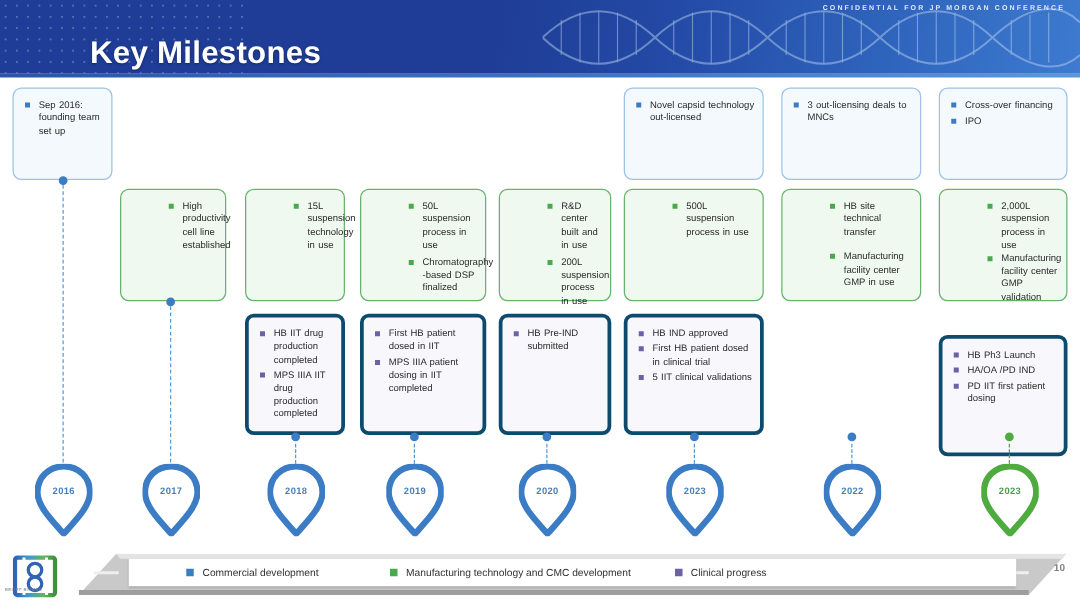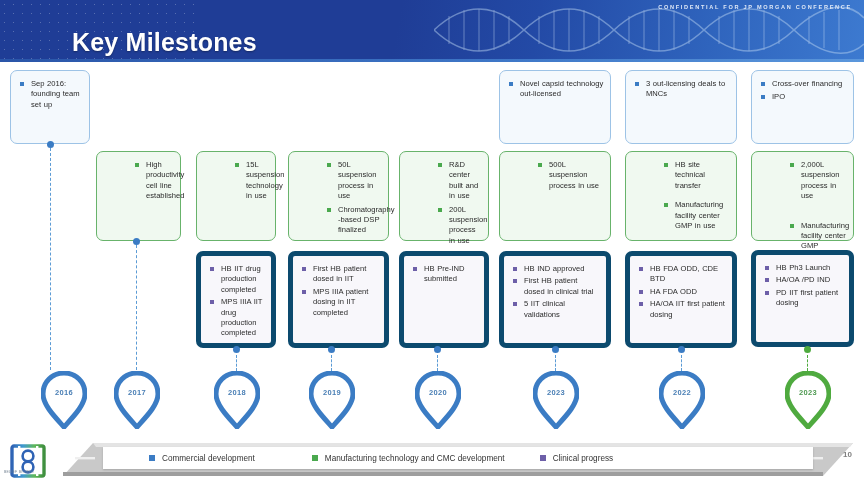--- a/index.html
+++ b/index.html
@@ -43,21 +43,21 @@
 
   
   .card{
     position:absolute;
     border-radius:7px;
     box-sizing:border-box;
     padding:8px 6px 6px 7px;
   }
   .card.blue{background:#f4f9fd;border:1px solid #9dc3e6;}
   .card.green{background:#f0f9f0;border:1px solid #68b36b;padding-left:36px;}
-  .card.purple{background:#f8f7fb;border:5px solid #0c4a6e;}
+  .card.purple{background:#f8f7fb;border:3px solid #0c4a6e;}
 
   .bullets{list-style:none;margin:0;padding:0;}
   .bullets li{
     position:relative;
     padding-left:13px;
     margin-bottom:3px;
     font-size:7.6px;
     line-height:10.4px;
     color:#2b2b2b;
     word-spacing:.5px;
@@ -212,21 +212,21 @@
 
   <div class="card green" style="left:625px;top:151px;width:112px;height:90px;">
     <ul class="bullets">
       <li style="margin-bottom:9px;">HB site technical transfer</li>
       <li>Manufacturing facility center  GMP in use</li>
     </ul>
   </div>
 
   <div class="card green" style="left:751px;top:151px;width:103px;height:90px;">
     <ul class="bullets">
-      <li style="margin-bottom:19px;">2,000L suspension process in use</li>
+      <li style="margin-bottom:0;">2,000L suspension process in use</li>
       <li>Manufacturing facility center  GMP validation</li>
     </ul>
   </div>
 
   <div class="card purple" style="left:196px;top:251px;width:80px;height:97px;">
     <ul class="bullets">
       <li>HB IIT drug production completed</li>
       <li>MPS IIIA IIT drug production completed</li>
     </ul>
   </div>
@@ -245,29 +245,22 @@
   </div>
 
   <div class="card purple" style="left:499px;top:251px;width:112px;height:97px;">
     <ul class="bullets">
       <li>HB IND approved</li>
       <li>First HB patient dosed in clinical trial</li>
       <li>5 IIT clinical validations</li>
     </ul>
   </div>
 
-  <div class="card purple" style="left:625px;top:251px;width:112px;height:97px;">
-    <ul class="bullets">
-      <li>HB FDA ODD, CDE BTD</li>
-      <li>HA FDA ODD</li>
-      <li>HA/OA IIT first patient dosing</li>
-    </ul>
-  </div>
-
-  <div class="card purple" style="left:751px;top:250px;width:103px;height:97px;">
+
+  <div class="card purple" style="left:751px;top:268px;width:103px;height:97px;">
     <ul class="bullets">
       <li>HB Ph3 Launch</li>
       <li>HA/OA /PD IND</li>
       <li>PD IIT first patient dosing</li>
     </ul>
   </div>
 
   <div class="conn" style="left:50px;top:148px;height:222px;"></div>
   <div class="conn-dot" style="left:47px;top:141px;"></div>
 
@@ -285,21 +278,21 @@
 
   <div class="conn" style="left:555px;top:355px;height:16px;"></div>
   <div class="conn-dot" style="left:552px;top:346px;"></div>
 
   <div class="conn" style="left:681px;top:355px;height:16px;"></div>
   <div class="conn-dot" style="left:678px;top:346px;"></div>
 
   <div class="conn" style="left:807px;top:355px;height:16px;border-color:#4faa3f;"></div>
   <div class="conn-dot" style="left:804px;top:346px;background:#4faa3f;"></div>
 
-  <div class="pin" style="left:41px;top:371px;">
+  <div class="pin" style="left:28px;top:371px;">
     <svg viewBox="0 0 46 58" width="46" height="58">
       <path d="M23 2 C11 2 2 11 2 23 C2 34 14 46 23 56 C32 46 44 34 44 23 C44 11 35 2 23 2 Z" fill="none" stroke="#3b7cc4" stroke-width="5"></path>
       <circle cx="23" cy="23" r="14" fill="#ffffff"></circle>
     </svg>
     <div class="lbl">2016</div>
   </div>
 
   <div class="pin" style="left:114px;top:371px;">
     <svg viewBox="0 0 46 58" width="46" height="58">
       <path d="M23 2 C11 2 2 11 2 23 C2 34 14 46 23 56 C32 46 44 34 44 23 C44 11 35 2 23 2 Z" fill="none" stroke="#3b7cc4" stroke-width="5"></path>

